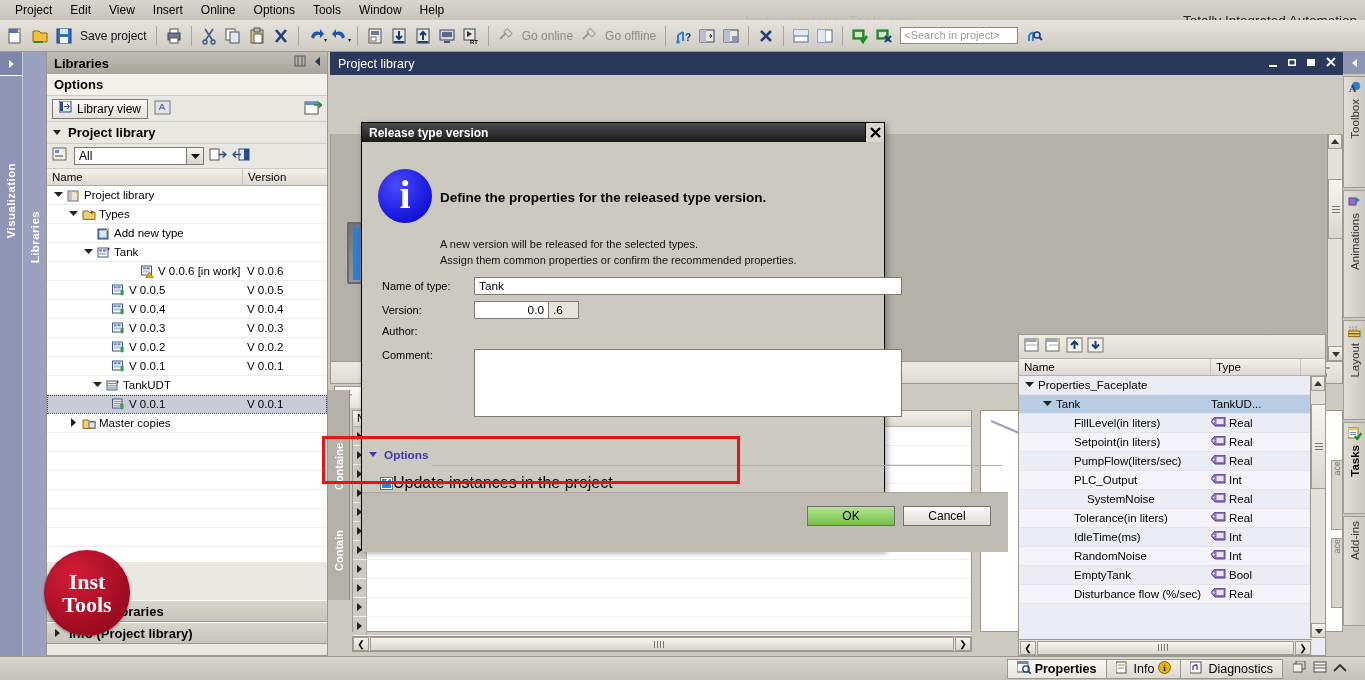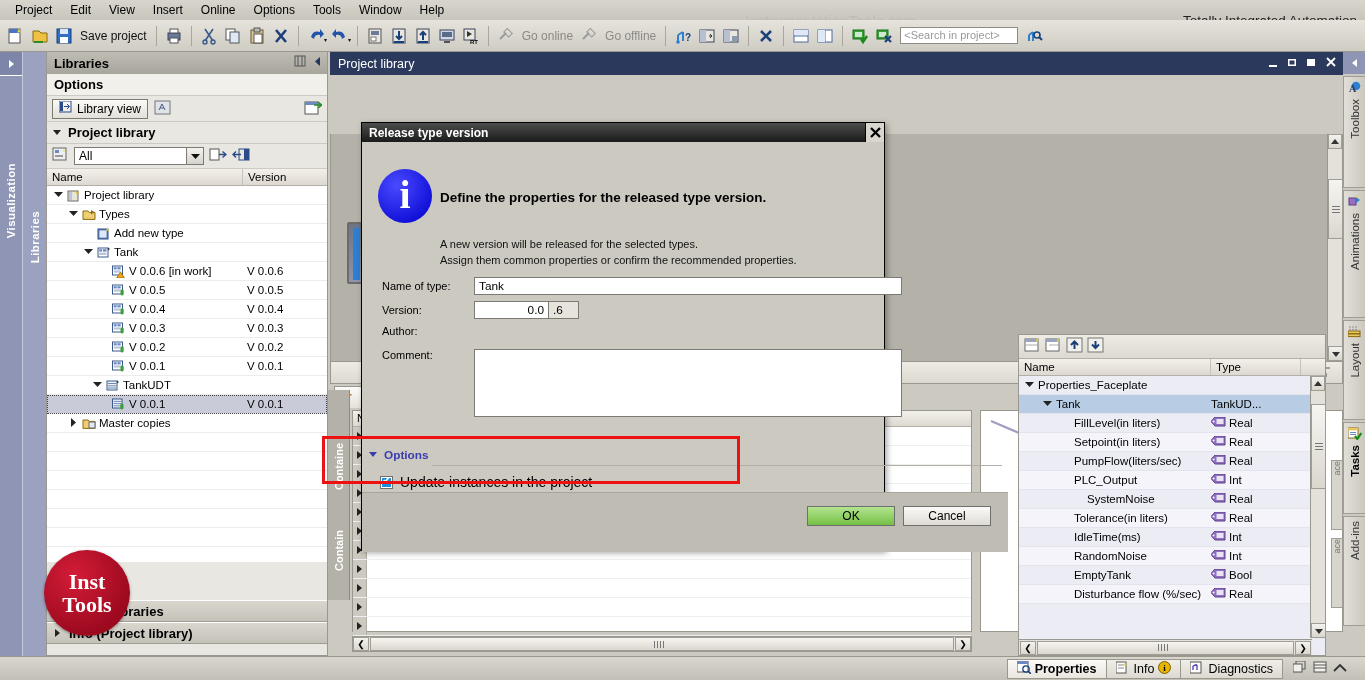--- a/index.html
+++ b/index.html
@@ -276,21 +276,21 @@
   .dlg-p { position:absolute; left:78px; top:95px; font-size:11px; color:#111; line-height:1.45; }
 
   .frow { position:absolute; display:flex; align-items:center; }
   .flabel { width:92px; text-align:left; font-size:11px; padding-right:8px; }
   .ftext { height:18px; border:1px solid #7d7a74; background:#fff; font-size:11.8px;
            line-height:16px; padding-left:4px; }
   .vers-maj { width:75px; height:18px; border:1px solid #7d7a74; background:#fff; font-size:11.8px;
               line-height:16px; text-align:right; padding-right:4px; }
   .vers-min { width:30px; height:18px; border:1px solid #7d7a74; border-left:none;
               background:#e6e3dc; font-size:11.8px; line-height:16px; padding-left:4px; }
-  .cbrow { position:absolute; display:flex; align-items:center; gap:7px; font-size:14px; }
+  .cbrow { position:absolute; display:flex; align-items:center; font-size:16px; }
   .cbox { width:13px; height:13px; border:1px solid #6f6f6f; background:#fff; display:inline-block;
           position:relative; }
   .cbox.checked { background:#fff; }
   .cbox.checked:after {
     content:""; position:absolute; left:1px; top:1px; width:9px; height:9px;
     background:#1a8fe0;
   }
   .cbox.checked:before {
     content:"✔"; position:absolute; left:1px; top:-3px; font-size:11px; color:#fff; z-index:2;
     line-height:13px;
@@ -665,21 +665,21 @@
                 <rect x="2.2" y="3.2" width="3" height="2.4" fill="#6b8ac4"></rect>
                 <rect x="6" y="3.2" width="3.5" height="2.4" fill="#6b8ac4"></rect>
                 <rect x="2.2" y="6.6" width="7.3" height="2.4" fill="#b9c3da"></rect>
                 <path d="M11 1.5 l2 1.5 l-2 1.5 z" fill="#333"></path>
               </svg></span>
             <span>Tank</span>
           </div>
           <div class="vr"></div>
         </div>
         <div class="trow">
-          <div class="nm" style="padding-left: 51px;">
+          <div class="nm" style="padding-left: 80px;">
             <span class="tw"></span>
             <span class="ico"><svg width="14" height="13">
                 <rect x="0.5" y="1" width="10" height="9" fill="#fff" stroke="#3b5a8a"></rect>
                 <rect x="1.7" y="2.2" width="3" height="2.2" fill="#6b8ac4"></rect>
                 <rect x="5.4" y="2.2" width="3.3" height="2.2" fill="#6b8ac4"></rect>
                 <rect x="1.7" y="5.4" width="7" height="2.2" fill="#b9c3da"></rect>
                 <path d="M8.5 7 l4 6 H4.5 z" fill="#f2a60c" stroke="#7a5200" stroke-width=".6"></path>
               </svg></span>
             <span>V 0.0.6 [in work]</span>
           </div>

